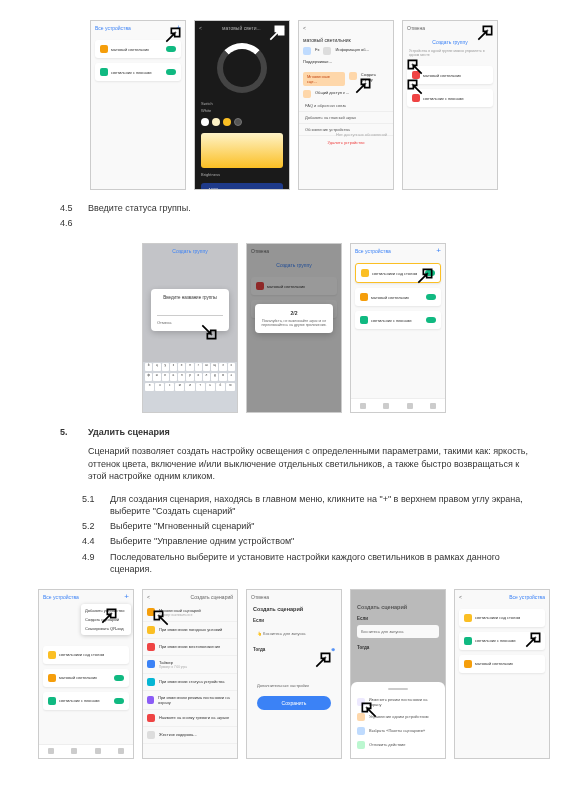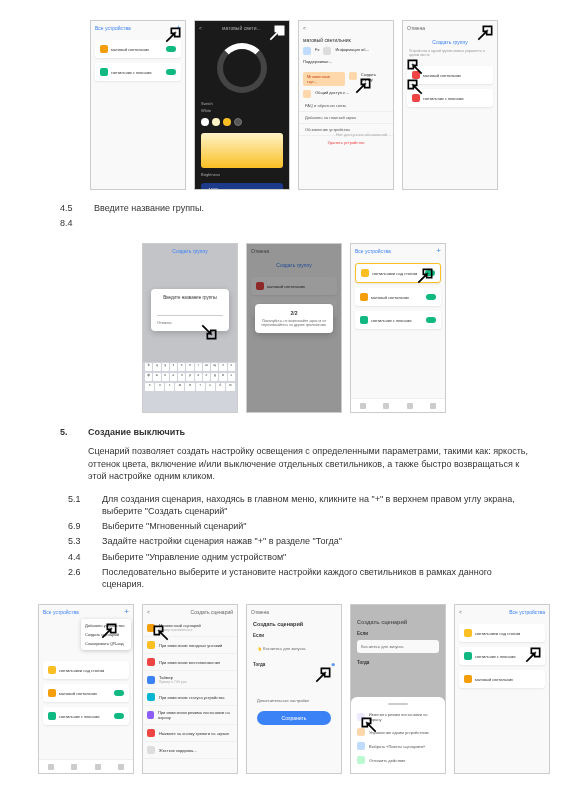--- a/index.html
+++ b/index.html
@@ -102,21 +102,21 @@
     position: absolute;
     width: 20px; height: 20px;
     pointer-events: none;
   }
   .arrow-cursor svg { width: 100%; height: 100%; }
   .instruction-list {
     margin: 10px 30px 14px 30px;
   }
   .instruction-item {
     display: flex;
-    gap: 16px;
+    gap: 10px;
     margin-bottom: 3px;
     line-height: 1.35;
   }
   .instruction-num {
     width: 18px;
     flex-shrink: 0;
   }
   .section-header {
     display: flex;
     gap: 10px;
@@ -282,24 +282,24 @@
         </svg></div>
     <div class="arrow-cursor" style="top:56px;left:2px"><svg viewBox="0 0 24 24">
           <path d="M20 20 L10 10 L14 10 L14 4 L4 4 L4 14 L10 14 L10 10 Z" fill="none" stroke="#000" stroke-width="2"></path>
         </svg></div>
   </div>
 </div>
 
 <div class="instruction-list">
   <div class="instruction-item">
       <span class="instruction-num">4.5</span>
-      <span>Введите название группы.</span>
+      <span>Введите статуса группы.</span>
     </div>
   <div class="instruction-item">
-      <span class="instruction-num">8.4</span>
+      <span class="instruction-num">4.6</span>
     </div>
 </div>
 
 <div class="screenshot-row">
   <div class="phone-shot" style="background:#e5e7eb">
     <div class="dark-overlay" style="background:rgba(0,0,0,0.15)"></div>
     <div class="group-header" style="position:relative">Создать группу</div>
     <div class="popup-dialog">
       <div style="font-size:4.5px;text-align:center;margin-bottom:6px">Введите название группы</div>
       <div style="height:10px;border-bottom:0.5px solid #ccc;margin-bottom:4px"></div>
@@ -394,42 +394,38 @@
         <div class="nav-icon"></div>
       </div>
     <div class="arrow-cursor" style="top:22px;right:10px"><svg viewBox="0 0 24 24">
           <path d="M4 20 L14 10 L10 10 L10 4 L20 4 L20 14 L14 14 L14 10 Z" fill="none" stroke="#000" stroke-width="2"></path>
         </svg></div>
   </div>
 </div>
 
 <div class="section-header">
   <span class="section-num">5.</span>
-  <span>Создание выключить</span>
+  <span>Удалить сценария</span>
 </div>
 <div class="section-desc">Сценарий позволяет создать настройку освещения с определенными параметрами, такими как: яркость, оттенок цвета, включение и/или выключение отдельных светильников, а также быстро возвращаться к этой настройке одним кликом.</div>
-<div class="instruction-list" style="margin-left:38px">
+<div class="instruction-list" style="margin-left:52px">
   <div class="instruction-item">
       <span class="instruction-num">5.1</span>
       <span>Для создания сценария, находясь в главном меню, кликните на "+" в верхнем правом углу экрана, выберите "Создать сценарий"</span>
     </div>
   <div class="instruction-item">
-      <span class="instruction-num">6.9</span>
+      <span class="instruction-num">5.2</span>
       <span>Выберите "Мгновенный сценарий"</span>
-    </div>
-  <div class="instruction-item">
-      <span class="instruction-num">5.3</span>
-      <span>Задайте настройки сценария нажав "+" в разделе "Тогда"</span>
     </div>
   <div class="instruction-item">
       <span class="instruction-num">4.4</span>
       <span>Выберите "Управление одним устройством"</span>
     </div>
   <div class="instruction-item">
-      <span class="instruction-num">2.6</span>
+      <span class="instruction-num">4.9</span>
       <span>Последовательно выберите и установите настройки каждого светильников в рамках данного сценария.</span>
     </div>
 </div>
 
 <div class="screenshot-row">
   <div class="phone-shot">
     <div class="phone-header blue">
         <span>Все устройства</span>
         <span class="plus-btn">+</span>
       </div>

